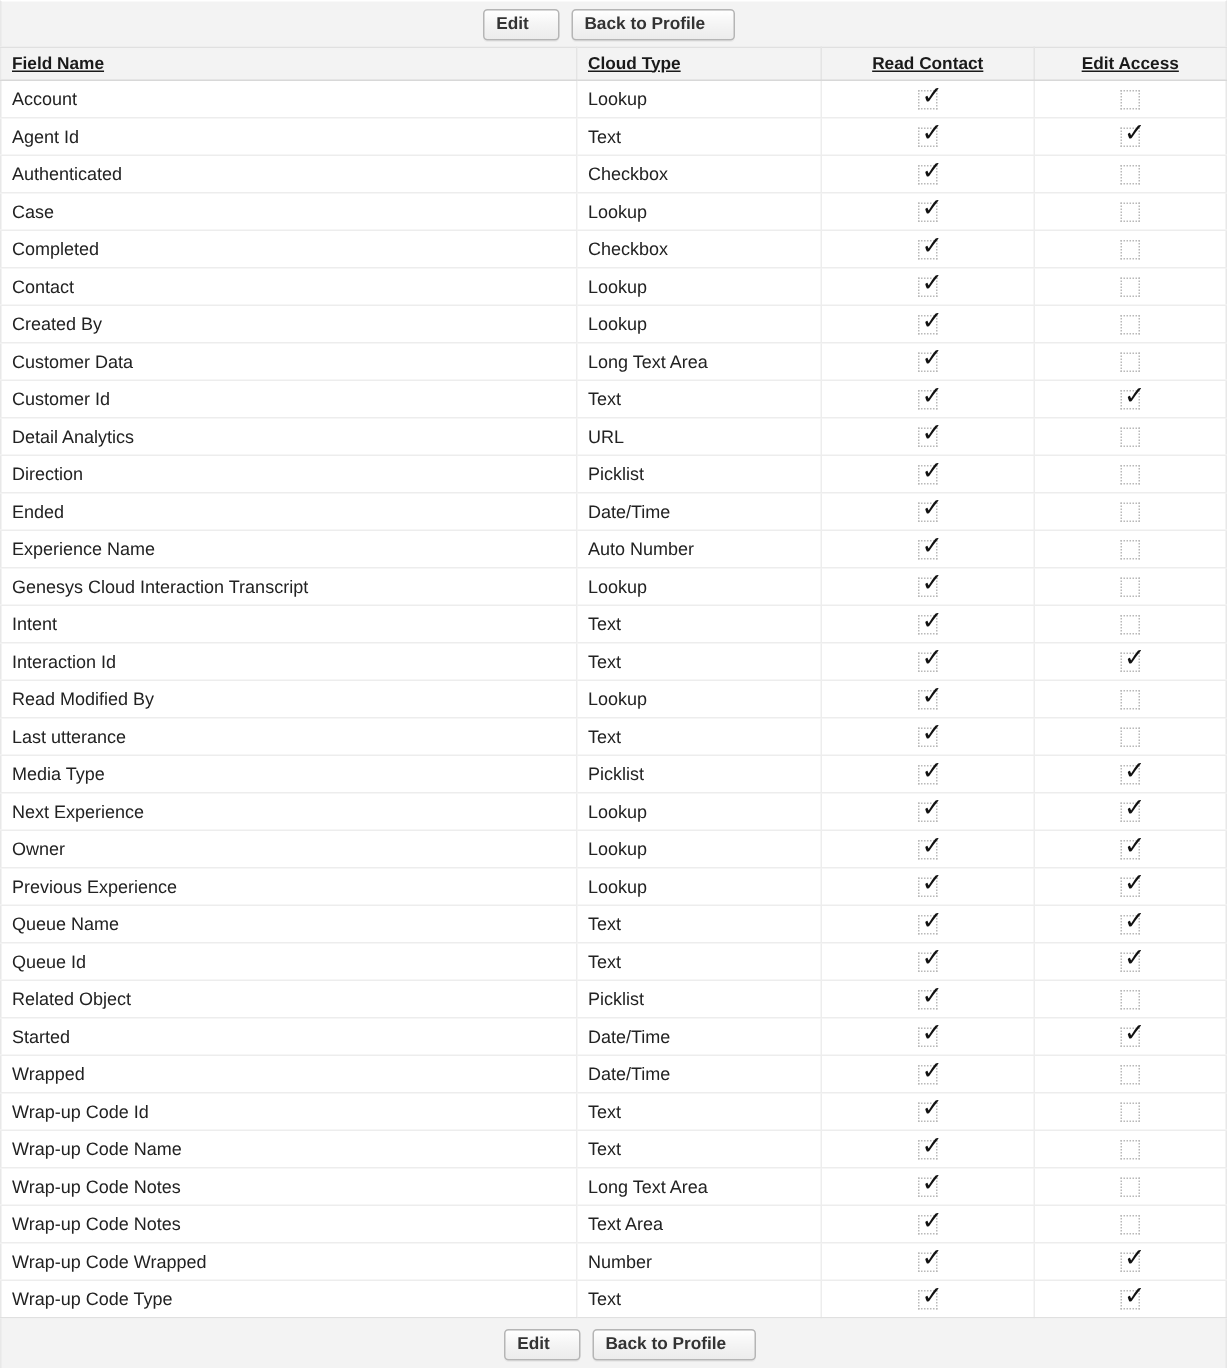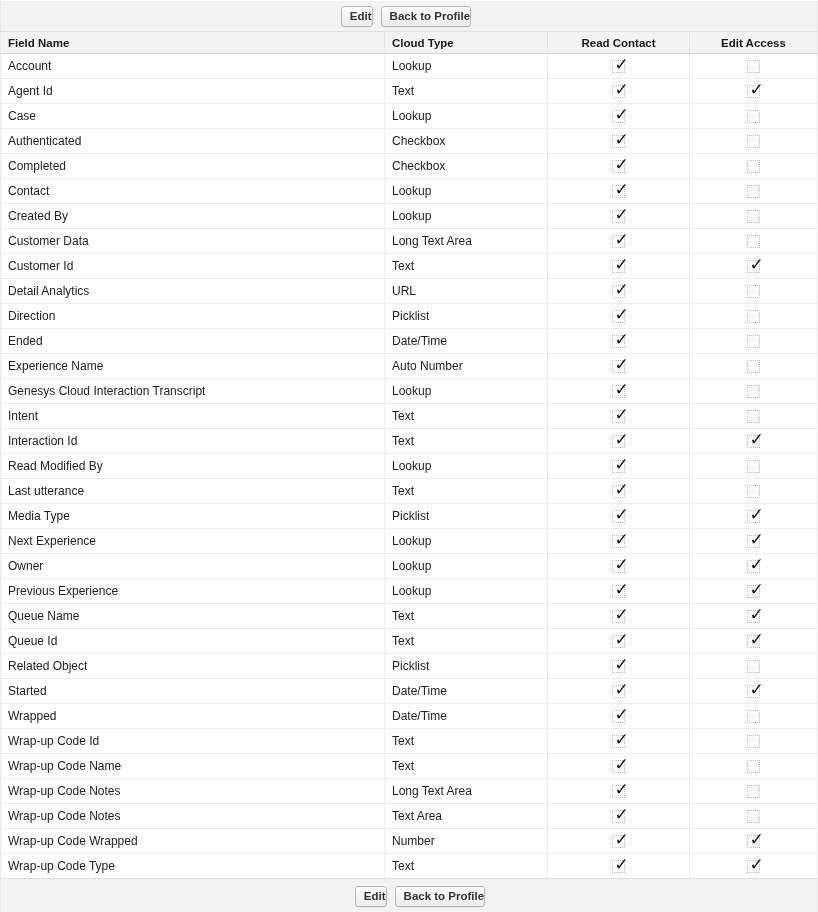--- a/index.html
+++ b/index.html
@@ -46,21 +46,21 @@
   }
 
   .btn {
     font-family: "Liberation Sans", sans-serif;
     font-size: 11.5px;
     font-weight: bold;
     color: #333333;
     background: linear-gradient(to bottom, #ffffff 0%, #f4f4f4 50%, #ececec 100%);
     border: 1px solid #b5b5b5;
     border-radius: 3px;
-    padding: 2px 0 3px 8px;
+    padding: 2px 19px 3px 8px;
     margin: 0 4px;
     line-height: 14px;
     cursor: pointer;
     white-space: nowrap;
     box-shadow: 0 1px 0 rgba(0,0,0,0.04);
   }
 
   
   .fls-table {
     width: 817px;
@@ -81,20 +81,21 @@
     font-weight: bold;
     color: #1a1a1a;
     height: 22px;
     padding: 0 0 0 7px;
     text-align: left;
     border-top: 1px solid #e0e0e0;
     border-bottom: 1px solid #d8d8d8;
     border-right: 1px solid #e4e4e4;
     box-sizing: border-box;
     white-space: nowrap;
+    text-decoration: underline;
   }
   .fls-table thead th.ctr {
     text-align: center;
     padding-left: 0;
   }
   .fls-table thead th:last-child { border-right: none; margin-top: 20px; }
 
   .fls-table tbody td {
     height: 25px;
     font-size: 12px;
@@ -170,28 +171,28 @@
           <td class="ctr"><span class="cbox"><span class="tick">✓</span></span></td>
           <td class="ctr"><span class="cbox off"></span></td>
         </tr>
         <tr>
           <td>Agent Id</td>
           <td>Text</td>
           <td class="ctr"><span class="cbox"><span class="tick">✓</span></span></td>
           <td class="ctr"><span class="cbox"><span class="tick">✓</span></span></td>
         </tr>
         <tr>
-          <td>Case</td>
-          <td>Lookup</td>
-          <td class="ctr"><span class="cbox"><span class="tick">✓</span></span></td>
-          <td class="ctr"><span class="cbox off"></span></td>
-        </tr>
-        <tr>
           <td>Authenticated</td>
           <td>Checkbox</td>
+          <td class="ctr"><span class="cbox"><span class="tick">✓</span></span></td>
+          <td class="ctr"><span class="cbox off"></span></td>
+        </tr>
+        <tr>
+          <td>Case</td>
+          <td>Lookup</td>
           <td class="ctr"><span class="cbox"><span class="tick">✓</span></span></td>
           <td class="ctr"><span class="cbox off"></span></td>
         </tr>
         <tr>
           <td>Completed</td>
           <td>Checkbox</td>
           <td class="ctr"><span class="cbox"><span class="tick">✓</span></span></td>
           <td class="ctr"><span class="cbox off"></span></td>
         </tr>
         <tr>

